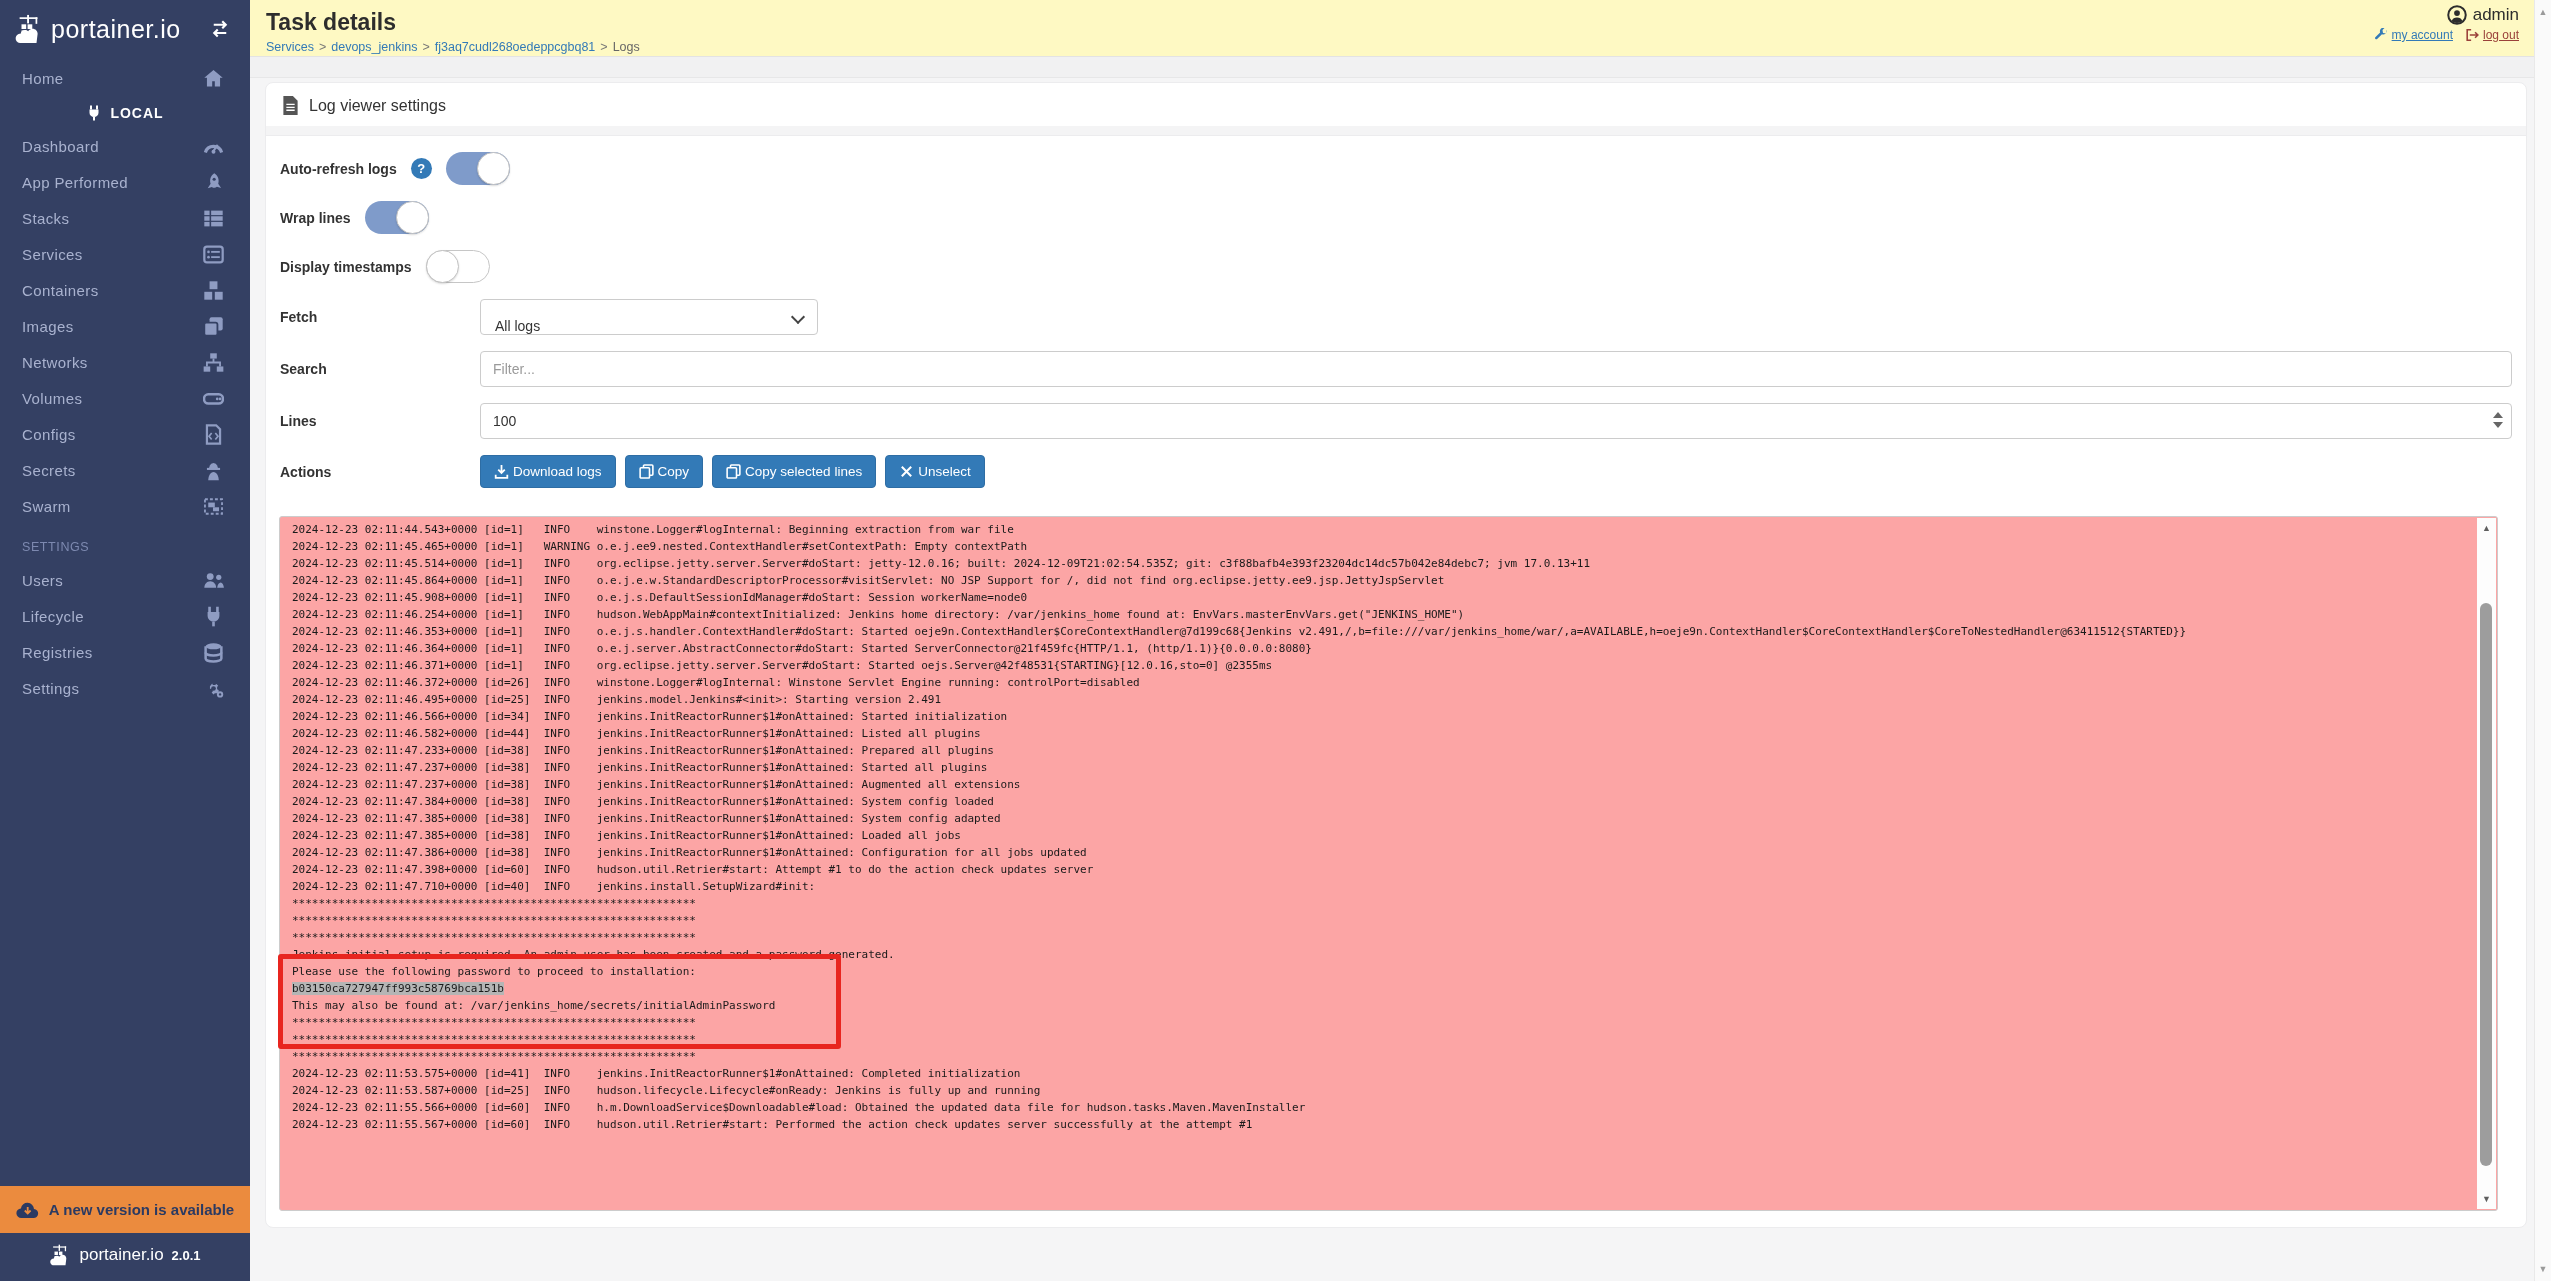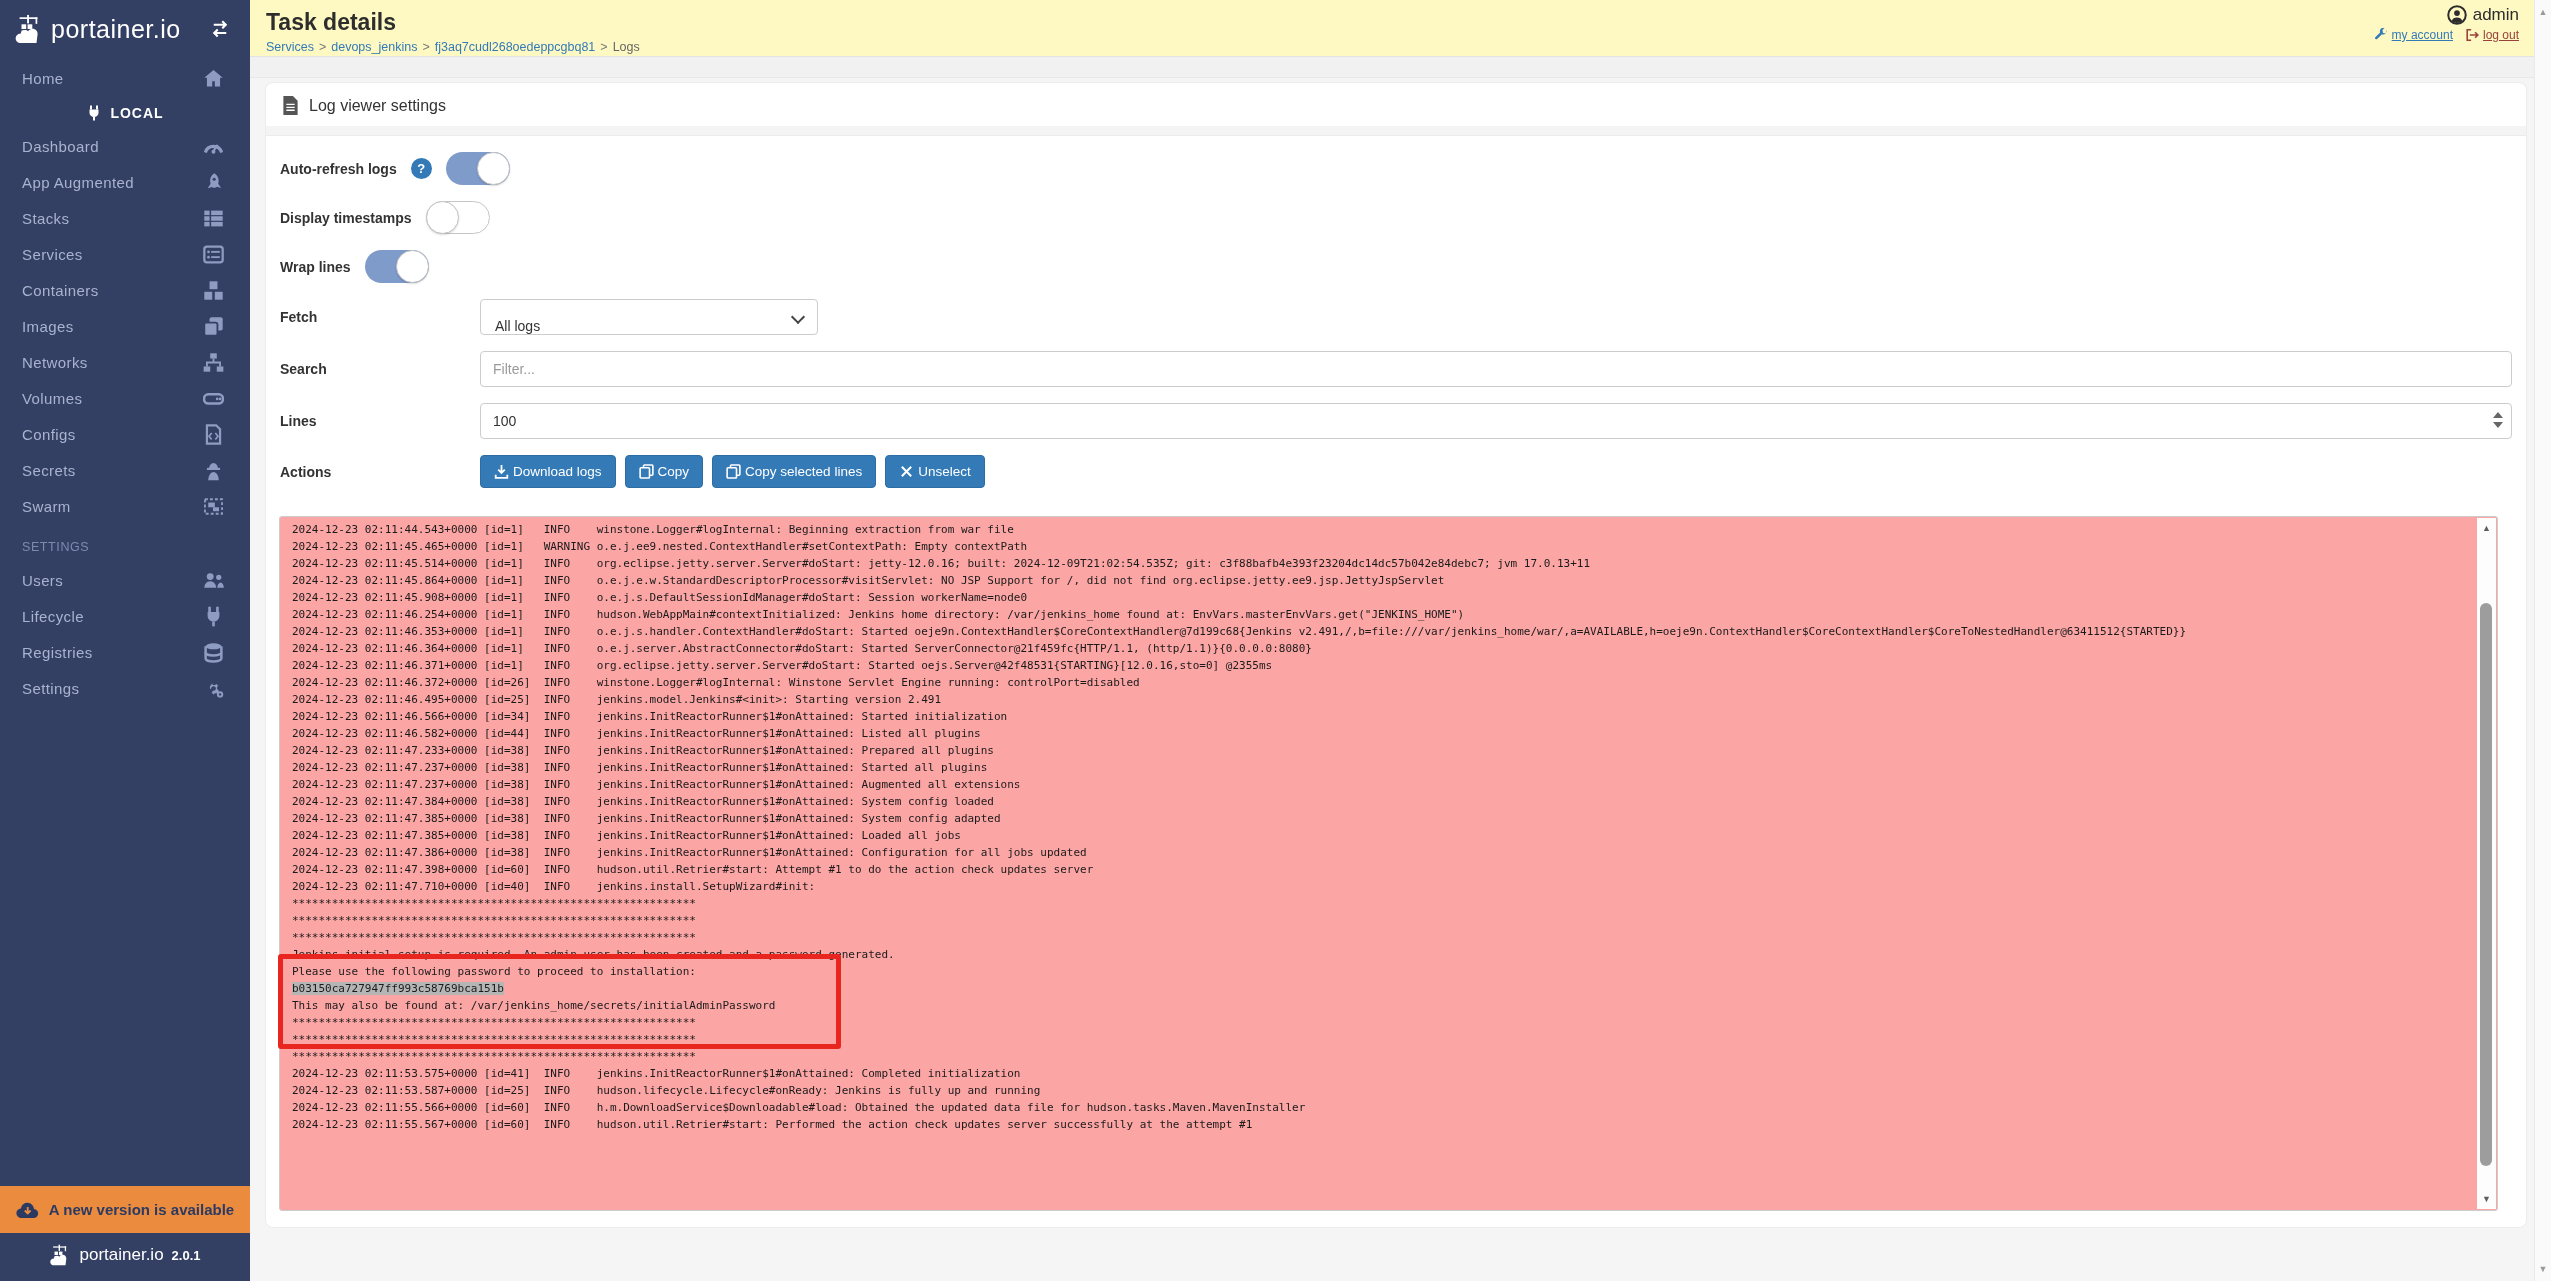--- a/index.html
+++ b/index.html
@@ -163,21 +163,21 @@
         <span>Dashboard</span>
         <span class="side-icon">
           <svg viewBox="0 0 16 16" width="100%" height="100%" fill="currentColor" xmlns="http://www.w3.org/2000/svg">
             <path d="M1.8 12.5a6.5 6.5 0 0112.4 0" fill="none" stroke="currentColor" stroke-width="2.4"></path>
             <path d="M7.4 12.2l3.8-5.4" stroke="currentColor" stroke-width="1.6" fill="none"></path>
             <circle cx="8" cy="12" r="1.5"></circle>
           </svg>
         </span>
       </div>
       <div class="side-item">
-        <span>App Augmented</span>
+        <span>App Performed</span>
         <span class="side-icon">
           <svg viewBox="0 0 16 16" width="100%" height="100%" fill="currentColor" xmlns="http://www.w3.org/2000/svg">
             <path d="M8.6 1c2.8 1.8 4 4.8 3 8l2.2 3.2-3.2-.9c-1 1-2.8 1-3.8.1l-3.2.9L5.8 9c-1-3.2.1-6.2 2.8-8z"></path>
             <circle cx="8.5" cy="5.5" r="1.2" fill="#344063"></circle>
           </svg>
         </span>
       </div>
       <div class="side-item">
         <span>Stacks</span>
         <span class="side-icon">
@@ -400,28 +400,28 @@
     <div class="widget-body">
       <div id="toggle-rows">
           <div class="form-row toggle-row">
             <span class="form-label">Auto-refresh logs</span>
             <span class="help-badge">?</span>
             <div class="toggle on">
               <span class="knob"></span>
             </div>
           </div>
           <div class="form-row toggle-row">
-            <span class="form-label">Display timestamps</span>
-            <div class="toggle off">
+            <span class="form-label">Wrap lines</span>
+            <div class="toggle on">
               <span class="knob"></span>
             </div>
           </div>
           <div class="form-row toggle-row">
-            <span class="form-label">Wrap lines</span>
-            <div class="toggle on">
+            <span class="form-label">Display timestamps</span>
+            <div class="toggle off">
               <span class="knob"></span>
             </div>
           </div>
         </div>
 
       <div class="form-row">
         <span class="form-label col">Fetch</span>
         <div class="select-box">
           <span>All logs</span>
           <span class="chevron"></span>

